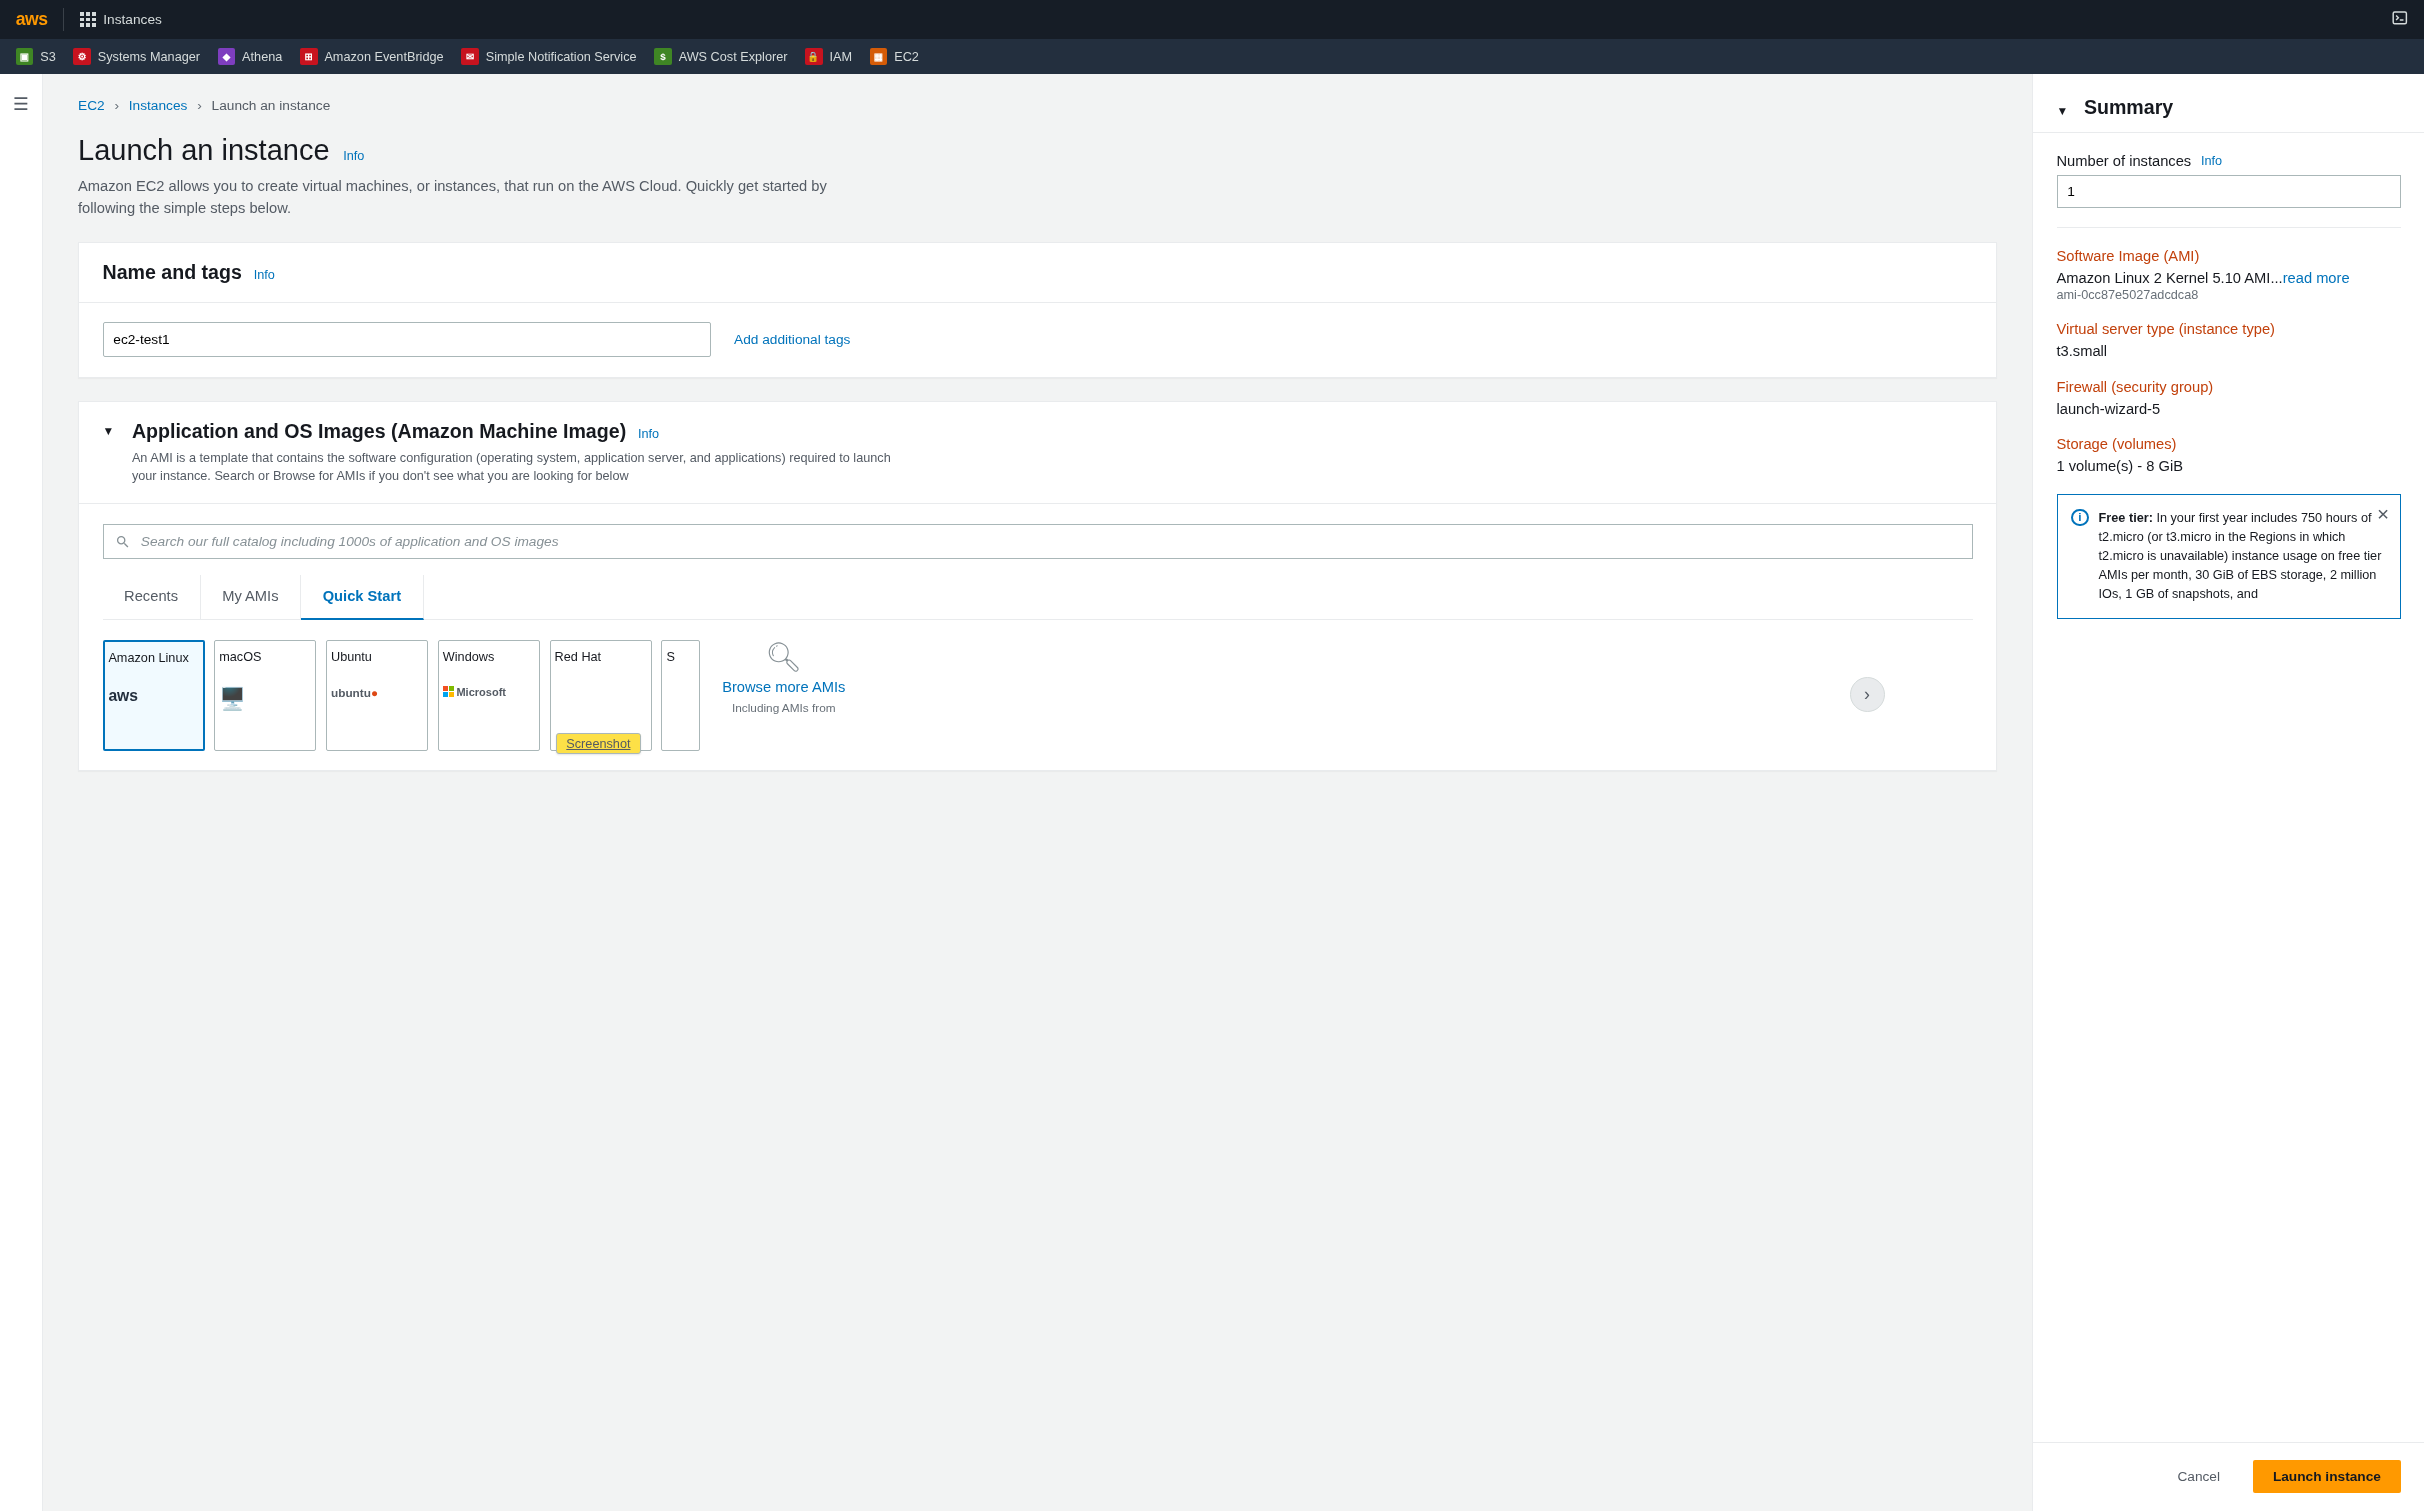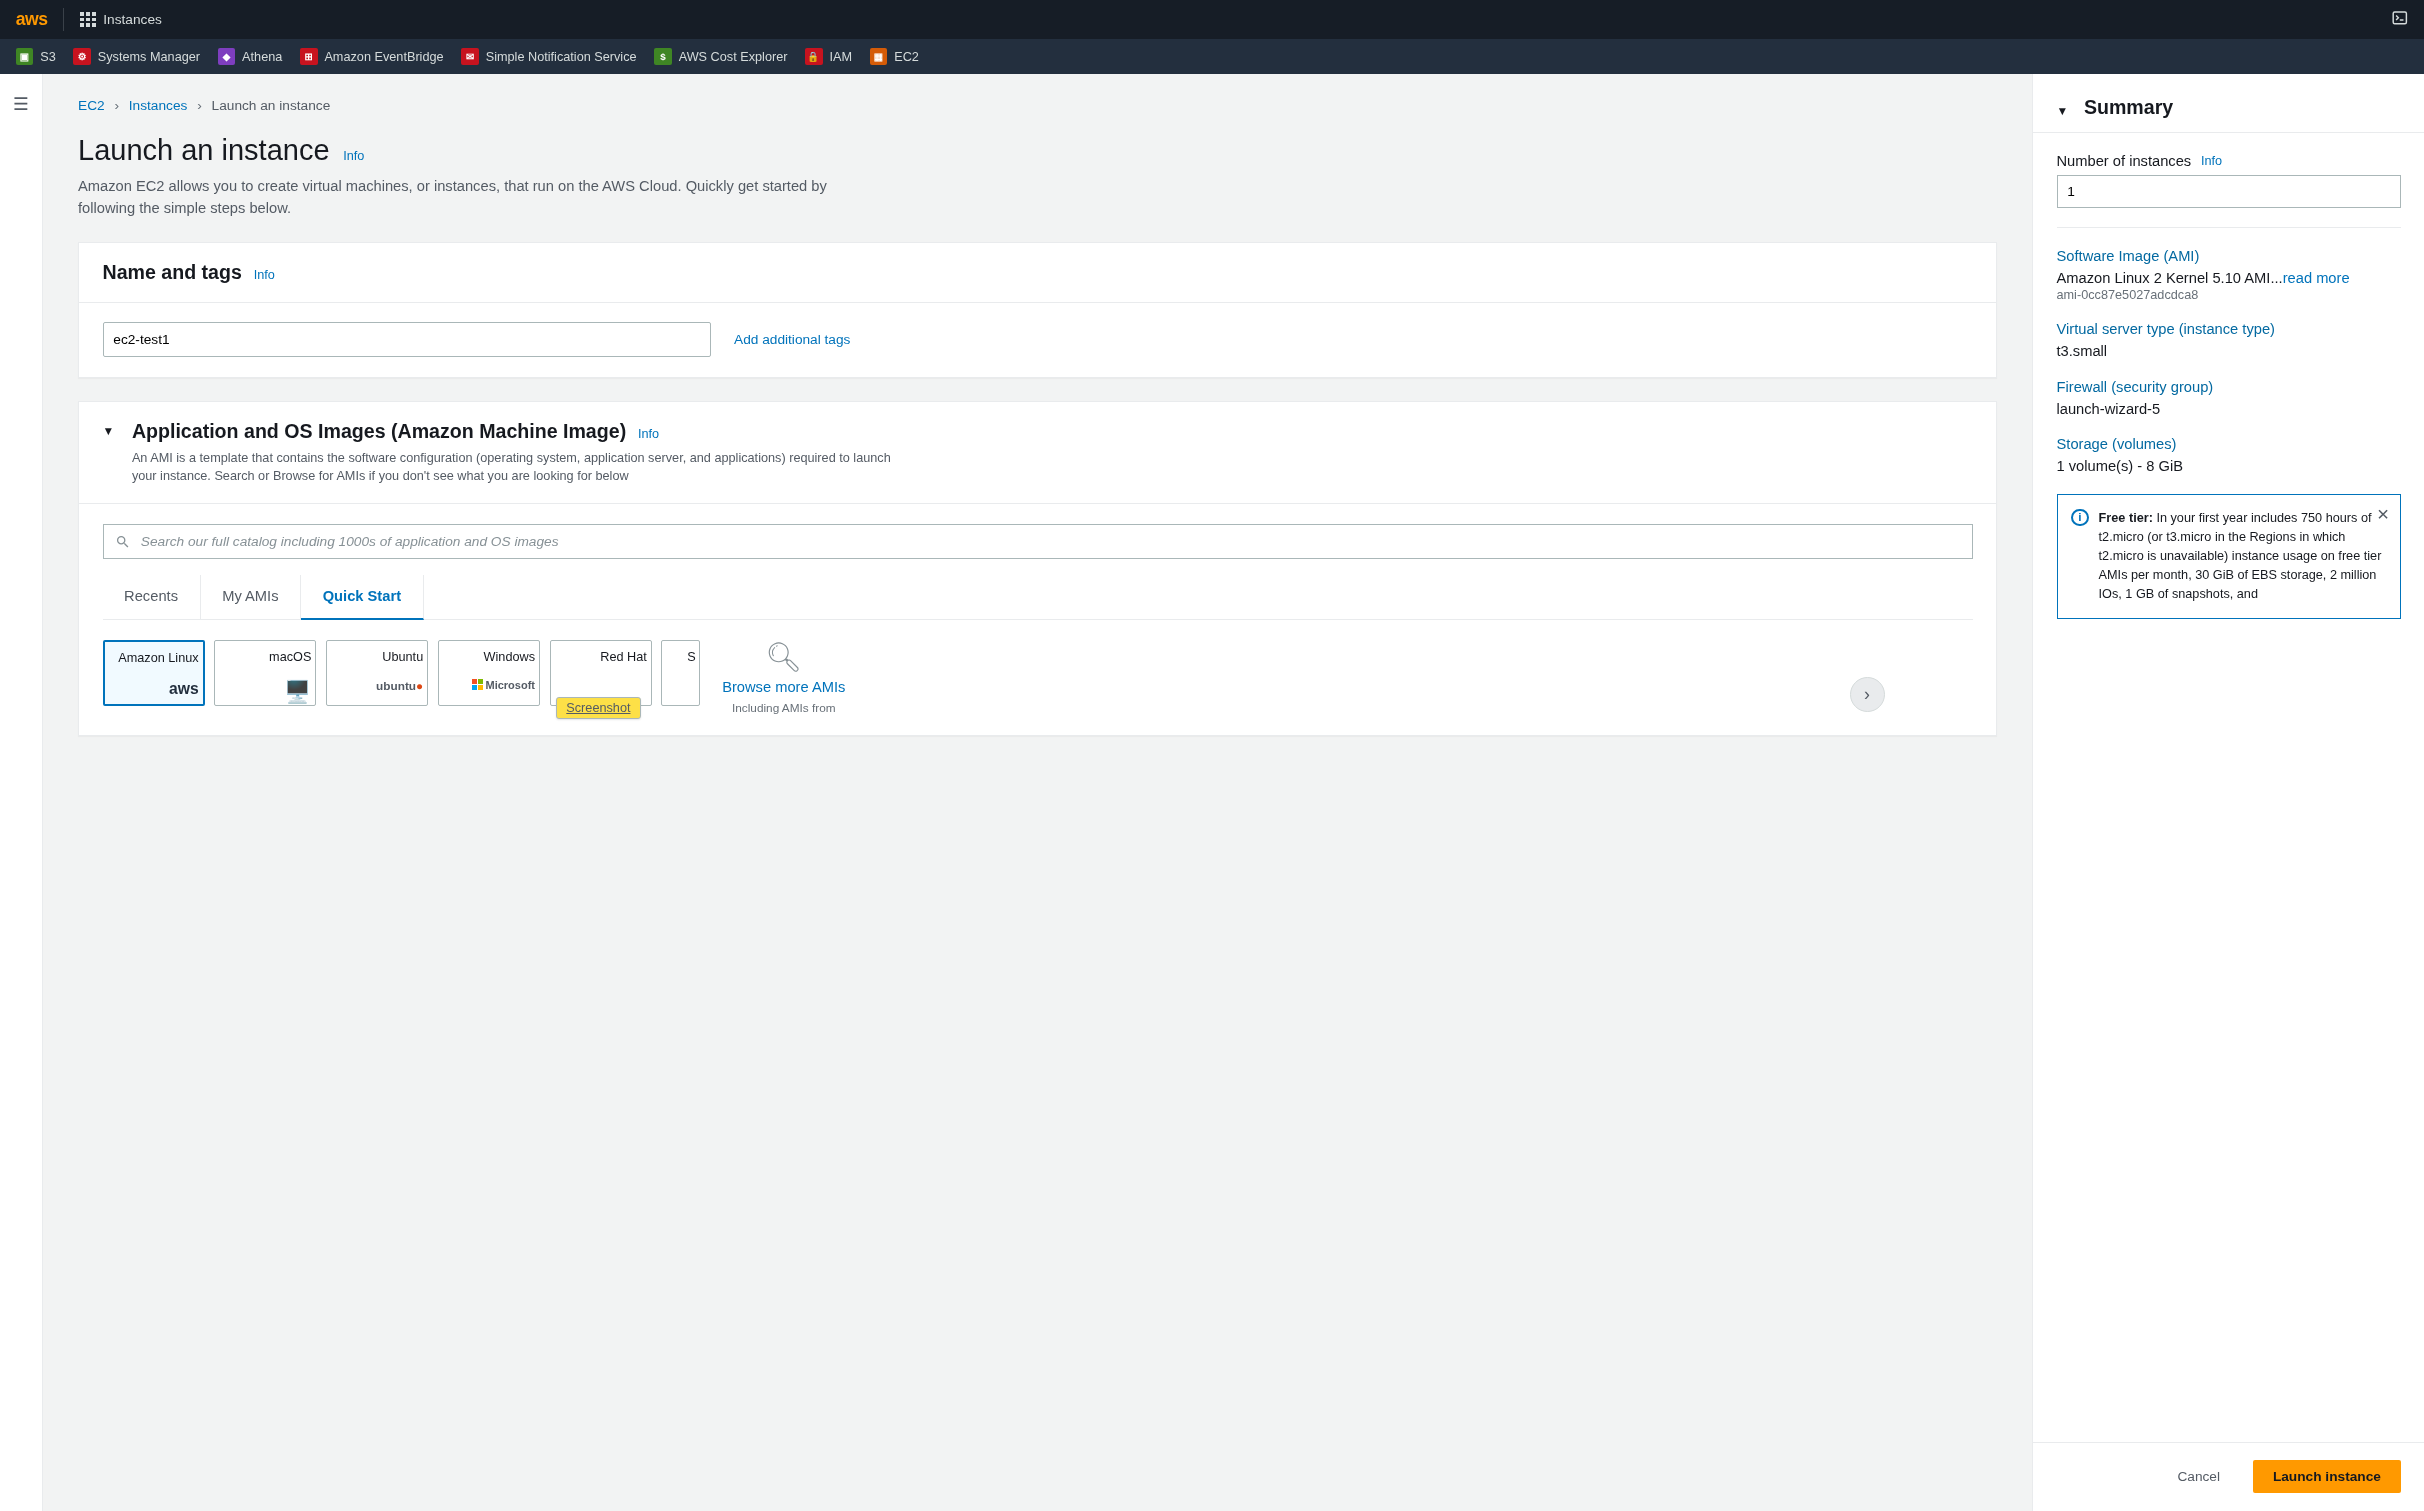--- a/index.html
+++ b/index.html
@@ -58,41 +58,41 @@
 
 .ami-search { display:flex; align-items:center; gap:9.8px; height:35px; border:1px solid #aab7b8; padding:0 11.8px; margin-bottom:15.7px; background:#fff; }
 .ami-search input { flex:1; border:none; outline:none; font-size:13.7px; font-style:italic; color:#545b64; }
 .ami-search input::placeholder { color:#879196; }
 
 .tabs { display:flex; border-bottom:1px solid #e9ebed; gap:0; }
 .tab { padding:13.7px 21.6px; color:#545b64; font-size:14.7px; cursor:pointer; border-right:1px solid #e9ebed; }
 .tab.active { color:#0073bb; font-weight:700; border-bottom:2.9px solid #0073bb; margin-bottom:-1px;text-align:center; }
 
 .os-row { display:flex; gap:9.8px; margin-top:19.6px; position:relative; align-items:flex-start; }
-.os-card { width:102px; height:66px; border:1px solid #aab7b8; border-radius:2px; display:flex; flex-direction:column; align-items:flex-end; justify-content:flex-start; padding:9.8px 3.9px; font-size:12.7px; text-align:center; cursor:pointer; background:#fff; gap:13px; }
+.os-card { width:102px; height:111px; border:1px solid #aab7b8; border-radius:2px; display:flex; flex-direction:column; align-items:flex-start; justify-content:flex-start; padding:9.8px 3.9px; font-size:12.7px; text-align:center; cursor:pointer; background:#fff; gap:20px; }
 .os-card.selected { border:2px solid #0073bb; background:#f1faff; }
 .os-name { line-height:1.2; }
 .os-logo { font-size:12.7px; color:#545b64; font-weight:600; }
 .scroll-arrow { position:absolute; right:88px; top:37px; width:35px; height:35px; border-radius:50%; background:#e9ebed; display:flex; align-items:center; justify-content:center; cursor:pointer; font-size:17.6px; color:#545b64; border:1px solid #d5dbdb; }
 .browse-more { text-align:center; width:147px; cursor:pointer; }
 .browse-more .mag { font-size:29px; color:#879196; }
 .browse-more .txt { color:#0073bb; font-size:14.7px; margin-top:5.9px; }
 .browse-more .sub { color:#687078; font-size:11.8px; margin-top:5.9px; }
 
 .screenshot-badge { position:absolute; bottom:-3.9px; left:453px; background:#fde047; border:1px solid #aab7b8; border-radius:2.9px; padding:2.9px 9.8px; font-size:12.7px; color:#545b64; box-shadow:0 1px 2px rgba(0,0,0,0.1);text-decoration:underline; }
 
 
 .summary-header { padding:21.6px 23.5px 13.7px 23.5px; border-bottom:1px solid #e9ebed; }
 .summary-header-row { display:flex; align-items:center; gap:9.8px; }
 .summary-header h2 { font-size:19.6px; font-weight:700; }
 .summary-body { flex:1; overflow:auto; padding:19.6px 23.5px; }
 .sum-label { font-size:14.7px; color:#16191f; display:flex; align-items:center; gap:9.8px; margin-bottom:5.9px; }
 .sum-input { width:100%; height:33px; border:1px solid #aab7b8; padding:0 9.8px; font-size:13.7px; }
 .sum-hr { border:none; border-top:1px solid #e9ebed; margin:19.6px 0; }
-.sum-section-title { color:#0369a1; font-size:14.7px; margin-bottom:5.9px; cursor:pointer; }
+.sum-section-title { color:#c2410c; font-size:14.7px; margin-bottom:5.9px; cursor:pointer; }
 .sum-value { font-size:14.7px; color:#16191f; }
 .sum-sub { font-size:12.7px; color:#687078; margin-top:2px; }
 .sum-block { margin-bottom:19.6px; }
 
 .info-box { border:1px solid #0073bb; padding:13.7px; display:flex; gap:9.8px; position:relative; margin-top:7.8px; }
 .info-box .info-i { color:#0073bb; font-weight:700; border:2px solid #0073bb; border-radius:50%; width:17.6px; height:17.6px; display:flex; align-items:center; justify-content:center; font-size:11.8px; flex-shrink:0; }
 .info-box .close-x { position:absolute; top:9.8px; right:9.8px; cursor:pointer; color:#545b64; font-size:15.7px; }
 .info-text { font-size:12.7px; color:#16191f; line-height:1.5; }
 .info-text strong { font-weight:700; }
 

